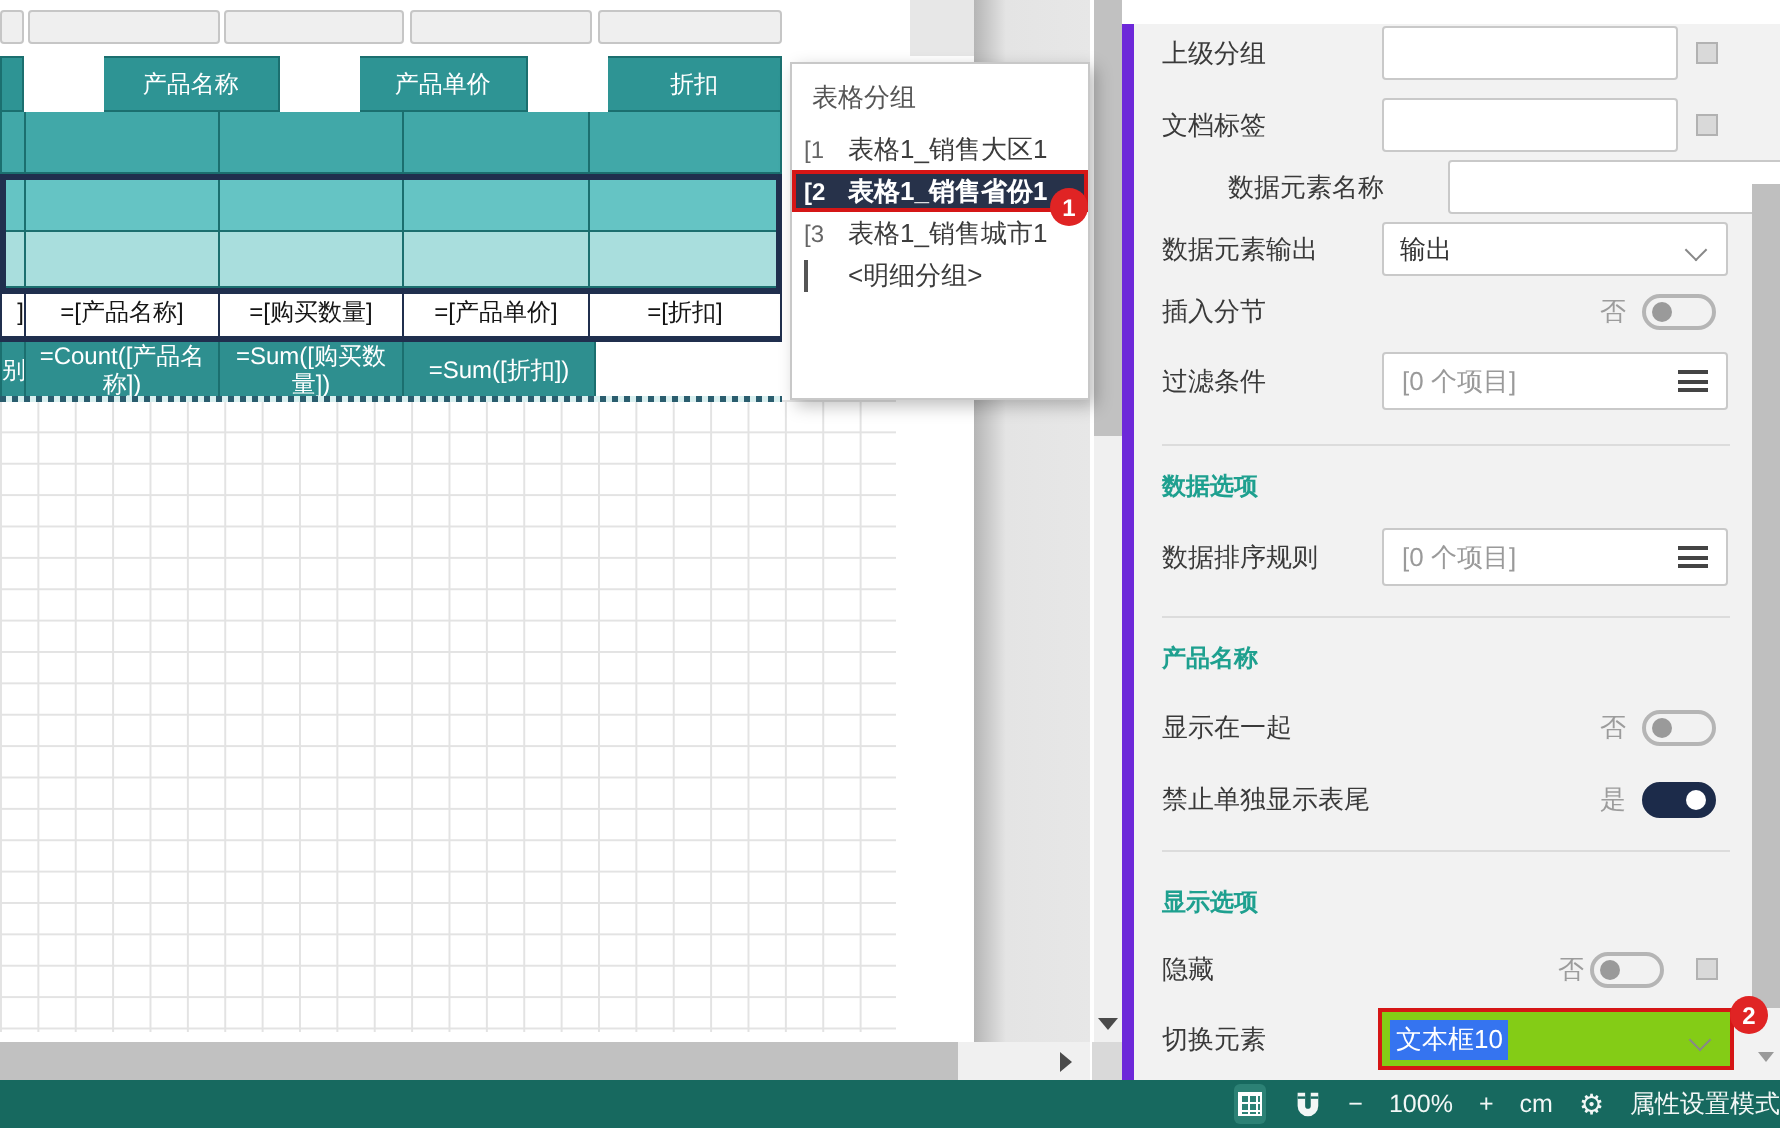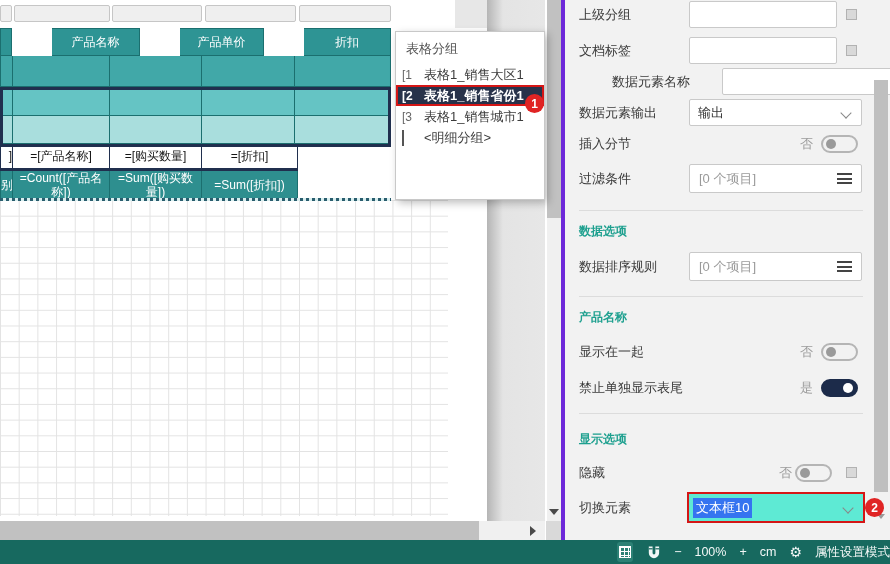--- a/index.html
+++ b/index.html
@@ -51,22 +51,22 @@
   .gp-item .gico { font-size:12px; color:#666; width:16px; text-align:left; }
   .gp-item.sel { background:#27324a; color:#fff; font-weight:bold; border:2px solid #d51616; padding:0 4px; }
   .gp-item.sel .gico { color:#fff; }
   .mini-grid { width:13px; height:11px; border:1px solid #555;
     background-image:linear-gradient(#555 1px,transparent 1px),linear-gradient(90deg,#555 1px,transparent 1px);
     background-size:4.3px 5px; }
   .badge { position:absolute; width:19px; height:19px; border-radius:50%; background:#e02424;
     color:#fff; font-size:12px; font-weight:bold; display:flex; align-items:center; justify-content:center; z-index:9; }
 
   
-  #props { position:absolute; left:561px; top:0; width:329px; height:540px;
-    background:#f2f2f2; border-left:4px solid #6d28d9; font-size:13px; color:#3a3a3a; }
+  #props { position:absolute; left:561px; top:12px; width:329px; height:540px;
+    background:#f2f2f2; border-left:6px solid #6d28d9; font-size:13px; color:#3a3a3a; }
   .prow { position:absolute; left:0; width:100%; height:28px; }
   .plabel { position:absolute; left:14px; top:50%; transform:translateY(-50%); white-space:nowrap; }
   .pinput { position:absolute; left:124px; top:0; height:27px; background:#fff;
     border:1px solid #c9c9c9; border-radius:2px; font-size:13px; padding:0 6px;
     font-family:inherit; color:#333; }
   .w148 { width:148px; } .w173 { width:173px; }
   .pselect { position:absolute; left:124px; top:0; width:173px; height:27px; background:#fff;
     border:1px solid #c9c9c9; border-radius:2px; display:flex; align-items:center;
     padding:0 26px 0 8px; color:#333; }
   .pfield { position:absolute; left:124px; top:0; width:173px; height:27px; background:#fff;
@@ -79,21 +79,21 @@
   .sq { position:absolute; left:281px; top:8px; width:11px; height:11px; background:#d9d9d9; border:1px solid #b2b2b2; }
   .state { position:absolute; color:#9c9c9c; top:50%; transform:translateY(-50%); }
   .toggle { position:absolute; top:50%; transform:translateY(-50%); width:37px; height:18px; border-radius:10px; }
   .toggle .knob { position:absolute; top:2px; width:10px; height:10px; border-radius:50%; }
   .tog-off { border:2px solid #b5b5b5; background:#f2f2f2; }
   .tog-off .knob { left:3px; background:#9a9a9a; }
   .tog-on { background:#1c2b4a; border:2px solid #1c2b4a; }
   .tog-on .knob { right:3px; background:#fff; }
   .psection { position:absolute; left:14px; font-weight:bold; color:#1ea08f; font-size:12px; }
   .pdivider { position:absolute; left:14px; width:284px; height:1px; background:#dcdcdc; }
-  .red-box { position:absolute; left:122px; top:0; width:178px; height:31px; border:2px solid #d51616; background:#5eead4; }
+  .red-box { position:absolute; left:122px; top:0; width:178px; height:31px; border:2px solid #d51616; background:#84cc16; }
   .red-box .inner { position:relative; width:100%; height:100%; display:flex; align-items:center; padding:0 26px 0 4px; }
   .hl { background:#3574f0; color:#fff; padding:1px 3px; font-size:13px; }
   #props-sb-thumb { position:absolute; left:309px; top:80px; width:14px; height:412px; background:#bfbfbf; }
   #props-sb-btn { position:absolute; left:312px; top:519px; }
   #props-sb-btn .arr-d { border-left-width:4px; border-right-width:4px; border-top-width:5px; border-top-color:#9a9a9a; }
 
   
   #statusbar { position:absolute; left:0; top:540px; width:890px; height:24px; background:#17695f;
     color:#f2f7f6; display:flex; align-items:center; gap:13px; padding-left:617px; font-size:12.5px; }
   #grid-btn { width:20px; height:20px; border-radius:3px; background:#2c8175; display:flex; align-items:center; justify-content:center; }
@@ -142,20 +142,21 @@
       <div class="tc" style="width:13px;"></div>
       <div class="tc" style="width:97px;"></div>
       <div class="tc" style="width:92px;"></div>
       <div class="tc" style="width:93px;"></div>
       <div class="tc" style="width:96px;"></div>
     </div>
     <div class="trow-t r-detail" style="height:27px;">
       <div class="tc" style="width:13px; justify-content:flex-end;">]</div>
       <div class="tc" style="width:97px;">=[产品名称]</div>
       <div class="tc" style="width:92px;text-align:center;">=[购买数量]</div>
+      <div class="tc" style="width:93px;">=[产品单价]</div>
       <div class="tc" style="width:96px;">=[折扣]</div>
     </div>
     <div class="trow-t r-foot" style="height:28px;">
       <div class="tc" style="width:13px; justify-content:flex-start;">别</div>
       <div class="tc" style="width:97px;">=Count([产品名称])</div>
       <div class="tc" style="width:92px;">=Sum([购买数量])</div>
       <div class="tc" style="width:96px;">=Sum([折扣])</div>
     </div>
   </div>
   <div id="sel-box"></div>

